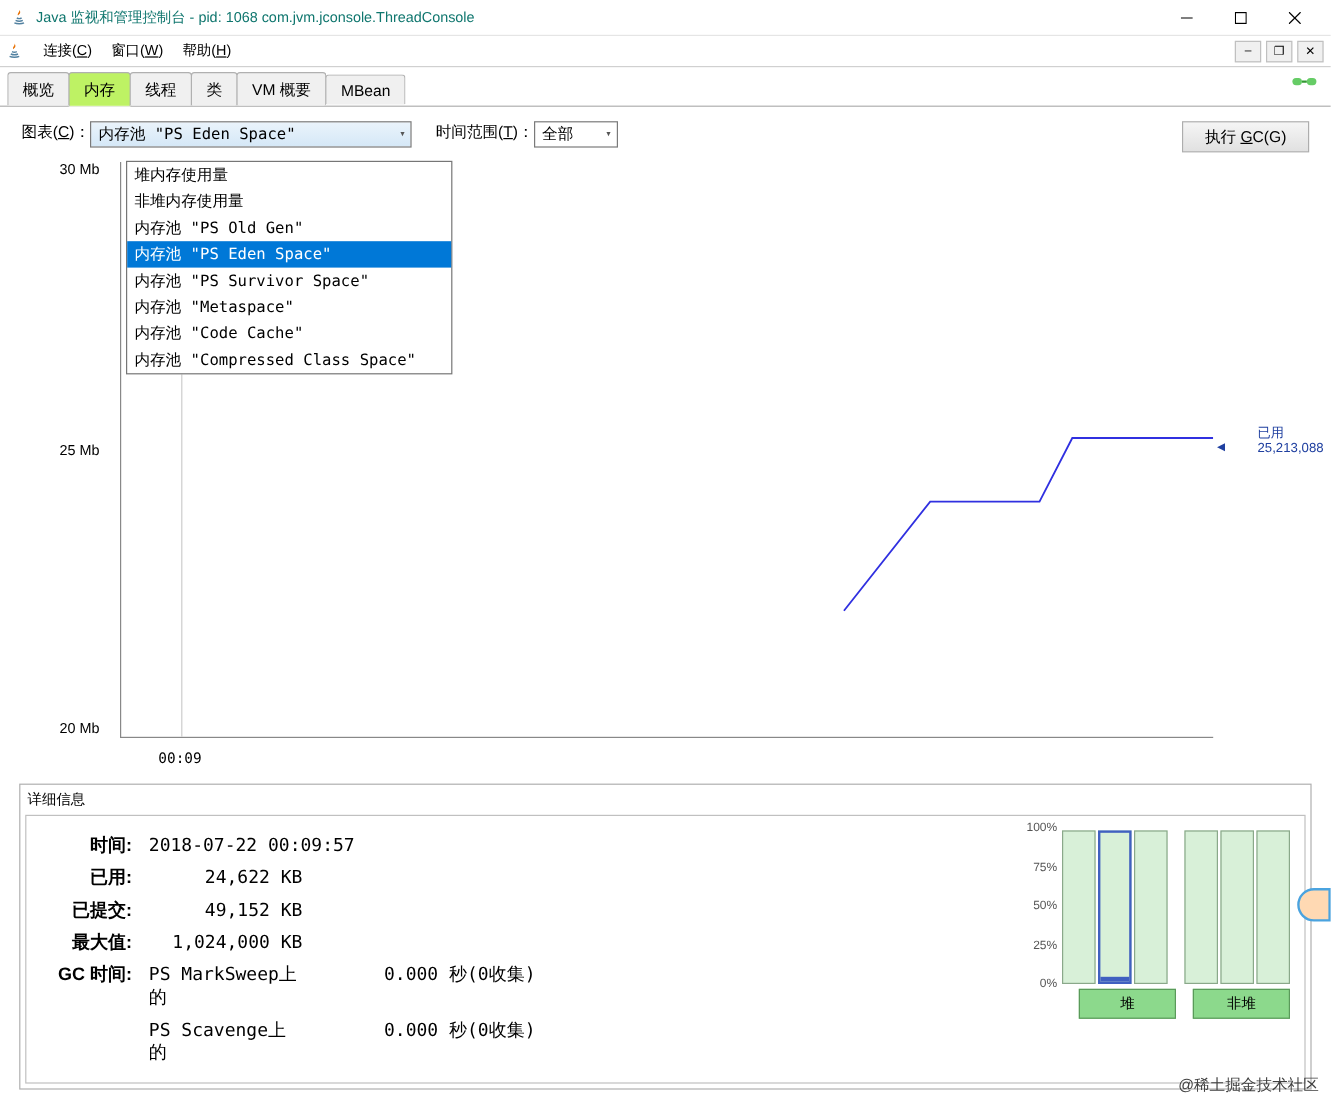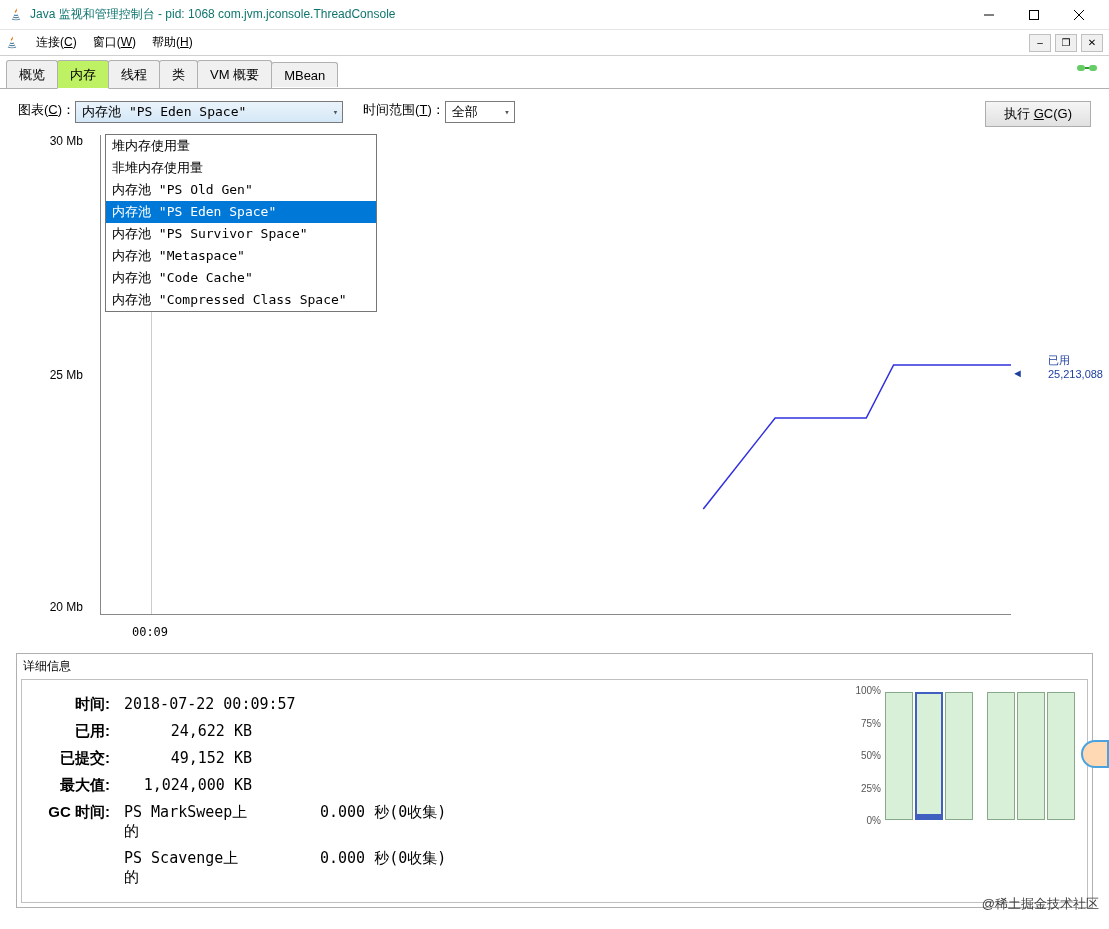--- a/index.html
+++ b/index.html
@@ -38,21 +38,21 @@
 .used-label { position: absolute; right: -12px; top: 218px; font-size: 11px; color: #2040a0; }
 .used-arrow { position: absolute; right: 68px; top: 232px; color: #2040a0; font-size: 11px; }
 .details { margin: 8px 16px 10px; border: 1px solid #b0b0b0; padding: 2px 0 0; }
 .details-title { padding: 2px 6px 4px; font-size: 12px; }
 .details-body { border: 1px solid #c0c0c0; margin: 0 4px 4px; padding: 10px 12px; display: flex; min-height: 190px; }
 .info-table { font-size: 15px; }
 .info-table td { padding: 3px 6px; vertical-align: top; }
 .info-table .lbl { text-align: right; font-weight: bold; width: 80px; white-space: nowrap; }
 .info-table .val { font-family: "SimSun", monospace; width: 140px; text-align: right; }
 .info-table .extra { font-family: "SimSun", monospace; padding-left: 60px; }
-.bars-panel { margin-left: auto; width: 240px; display: flex; flex-direction: row; }
+.bars-panel { margin-left: auto; width: 240px; display: flex; flex-direction: column; }
 .bar-scale { position: relative; height: 130px; display: flex; }
 .scale-labels { width: 50px; position: relative; font-size: 10px; color: #555; }
 .scale-labels span { position: absolute; right: 4px; transform: translateY(-50%); }
 .bar-groups { flex: 1; display: flex; gap: 14px; align-items: flex-end; padding-bottom: 0; }
 .bar-sub { display: flex; gap: 2px; align-items: flex-end; height: 128px; }
 .bar { width: 28px; border: 1px solid #8aa88a; background: #d8f0d8; position: relative; }
 .bar.selected { border: 2px solid #4060c0; }
 .bar .fill { position: absolute; bottom: 0; left: 0; right: 0; background: #4060c0; }
 .bar-titles { display: flex; gap: 14px; margin-top: 4px; }
 .bar-title { flex: 1; text-align: center; background: #8cd98c; border: 1px solid #5a9a5a; padding: 3px 0; font-size: 12px; cursor: pointer; }

